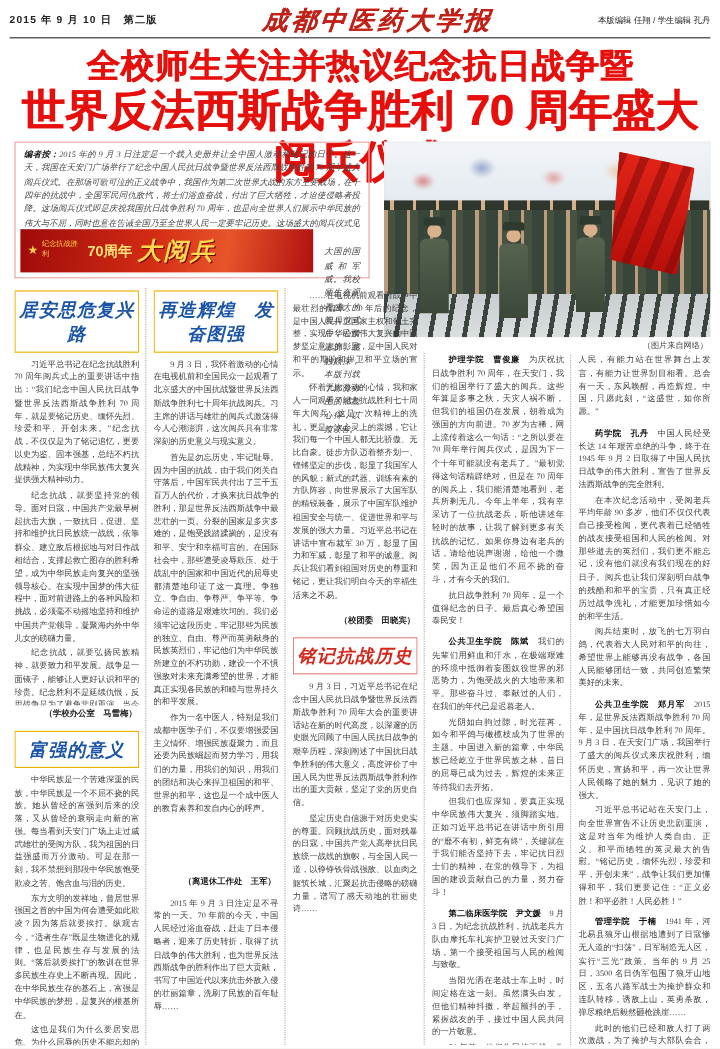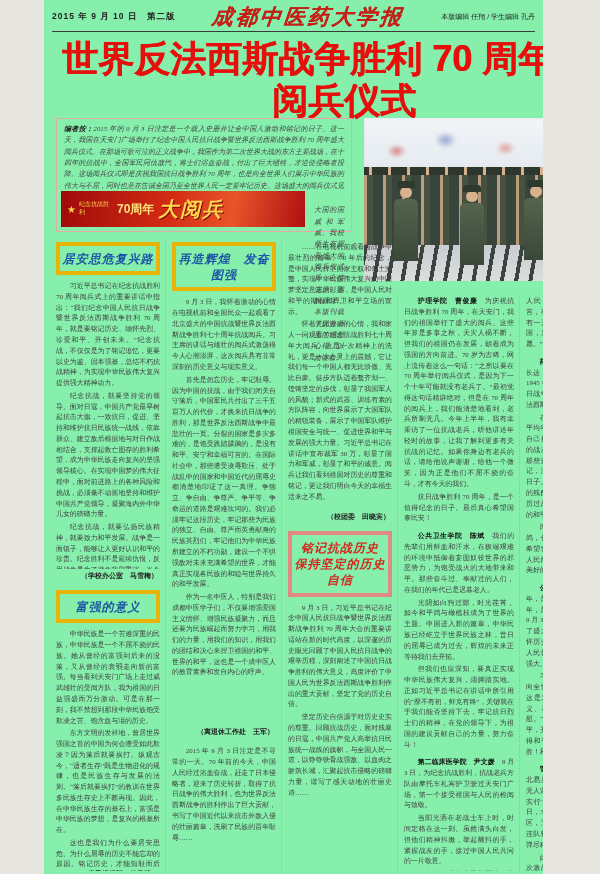--- a/index.html
+++ b/index.html
@@ -1,17 +1,17 @@
 <!DOCTYPE html>
 <html><head>
 <meta charset="utf-8">
 <style>
   html,body{margin:0;padding:0;background:#e8e6e0;}
-  #page{position:relative;width:499px;height:874px;background:#86efac;overflow:hidden;
-        font-family:"Liberation Serif",serif;color:#333;margin-left:44px;}
+  #page{position:relative;width:600px;height:874px;background:#ffffff;overflow:hidden;
+        font-family:"Liberation Serif",serif;color:#333;}
   
   .hdr{position:absolute;top:4px;left:8px;right:8px;height:26px;display:flex;
        justify-content:space-between;align-items:center;}
   .hdr-date{font-family:"Liberation Sans",sans-serif;font-size:8.5px;font-weight:bold;color:#222;letter-spacing:1px;}
   .masthead{font-family:"DejaVu Serif",serif;font-style:italic;font-weight:bold;font-size:21px;
             color:#c32017;letter-spacing:3px;transform:skewX(-6deg);text-shadow:0 0 .4px #c32017;}
   .hdr-ed{font-family:"Liberation Sans",sans-serif;font-size:7px;color:#222;}
   .hdr-rule{position:absolute;top:31px;left:8px;right:8px;border-top:1.5px solid #3a3a3a;}
   
   .headline{position:absolute;top:38px;left:0;width:600px;text-align:center;
@@ -69,22 +69,22 @@
      background:#2e3a2e;}
   .photo-caption{position:absolute;left:320px;top:283px;width:270px;text-align:right;
      font-size:6.8px;color:#444;}
   
   .cols{position:absolute;left:12px;top:240px;width:580px;height:631px;display:flex;overflow:hidden;}
   .col{width:104px;flex:0 0 104px;overflow:hidden;height:631px;}
   .vsep{flex:0 0 1px;border-left:1px dotted #b7afa2;margin:0 5px;}
   .vsep.short{margin-top:54px;}
   .rwrap{flex:1;display:flex;padding-top:56px;box-sizing:border-box;height:631px;}
   .rcol{flex:1;overflow:hidden;}
-  .htitle{border:4px solid #eab308;padding:5px 1px 4px;text-align:center;margin:2px 0 6px;
-     font-family:"DejaVu Serif",serif;font-style:italic;font-weight:bold;font-size:12px;
+  .htitle{border:1px solid #eab308;padding:5px 1px 4px;text-align:center;margin:2px 0 6px;
+     font-family:"DejaVu Serif",serif;font-style:italic;font-weight:bold;font-size:15px;
      letter-spacing:1px;line-height:1.35;}
   .t-blue{color:#1c55a5;}
   .t-red{color:#d3281e;}
   .b-red{border-color:#e08a82;}
   .art p{font-size:6.9px;line-height:1.56;text-align:justify;text-indent:2em;margin:0 0 2px;color:#3d3d3d;}
   .clip{overflow:hidden;}
   .sig{text-align:right;font-weight:bold;font-size:7px;color:#222;margin:2px 2px 9px 0;}
   .lead{font-weight:bold;color:#101010;}
   .ritem p{font-size:6.9px;line-height:1.56;text-align:justify;text-indent:2em;margin:0 0 2px;color:#3d3d3d;}
   .ritem{margin-bottom:7px;}
@@ -95,20 +95,21 @@
 <div id="page">
 
   <div class="hdr">
     <span class="hdr-date">2015 年 9 月 10 日　第二版</span>
     <span class="masthead">成都中医药大学报</span>
     <span class="hdr-ed">本版编辑 任翔 / 学生编辑 孔丹</span>
   </div>
   <div class="hdr-rule"></div>
 
   <div class="headline">
+    <div class="l1">全校师生关注并热议纪念抗日战争暨</div>
     <div class="l2">世界反法西斯战争胜利 70 周年盛大阅兵仪式</div>
   </div>
 
   <div class="note">
     <p class="note-txt"><b>编者按：</b><span>2015 年的 9 月 3 日注定是一个载入史册并让全中国人激动和铭记的日子。这一天，我国在天安门广场举行了纪念中国人民抗日战争暨世界反法西斯战争胜利 70 周年盛大阅兵仪式。在那场可歌可泣的正义战争中，我国作为第二次世界大战的东方主要战场，在十四年的抗战中，全国军民同仇敌忾，将士们浴血奋战，付出了巨大牺牲，才迫使侵略者投降。这场阅兵仪式即是庆祝我国抗日战争胜利 70 周年，也是向全世界人们展示中华民族的伟大与不屈，同时也意在告诫全国乃至全世界人民一定要牢记历史。这场盛大的阅兵仪式见证了我国的日益强盛，也展示了一个</span></p>
     <p class="note-txt2">大国的国威和军威。我校师生在观看盛大的阅兵仪式后，心情澎湃、感触颇深，本版刊载了部分师生的感想心得，以飨读者。</p>
     <div class="banner">
       <span class="bn-star">★</span>
       <span class="bn-small">纪念抗战胜利</span>
       <span class="bn-year">70周年</span>
@@ -164,21 +165,20 @@
     <div class="vsep"></div>
 
     <div class="col art">
       <div class="clip" style="height:268px;margin-top:2px;">
         <p>……在电视机前观看着战争中最壮烈的篇章。70 年后的纪念，是中国人民捍卫国家主权和领土完整，实现中华民族伟大复兴的中国梦坚定意志的彰显，是中国人民对和平的期盼和捍卫和平立场的宣示。</p>
         <p>怀着无比激动的心情，我和家人一同观看了纪念抗战胜利七十周年大阅兵。这是一次精神上的洗礼，更是一次心灵上的震撼，它让我们每一个中国人都无比骄傲、无比自豪。徒步方队迈着整齐划一、铿锵坚定的步伐，彰显了我国军人的风貌；新式的武器、训练有素的方队阵容，向世界展示了大国军队的精锐装备，展示了中国军队维护祖国安全与统一、促进世界和平与发展的强大力量。习近平总书记在讲话中宣布裁军 30 万，彰显了国力和军威，彰显了和平的诚意。阅兵让我们看到祖国对历史的尊重和铭记，更让我们明白今天的幸福生活来之不易。</p>
       </div>
       <div class="sig">（校团委　田晓宾）</div>
       <div class="htitle t-red b-red">
         <div>铭记抗战历史</div>
-        <div>保持坚定的历史自信</div>
       </div>
       <div class="clip" style="height:272px;">
         <p>9 月 3 日，习近平总书记在纪念中国人民抗日战争暨世界反法西斯战争胜利 70 周年大会的重要讲话站在新的时代高度，以深邃的历史眼光回顾了中国人民抗日战争的艰辛历程，深刻阐述了中国抗日战争胜利的伟大意义，高度评价了中国人民为世界反法西斯战争胜利作出的重大贡献，坚定了党的历史自信。</p>
         <p>坚定历史自信源于对历史史实的尊重。回顾抗战历史，面对残暴的日寇，中国共产党人高举抗日民族统一战线的旗帜，与全国人民一道，以铮铮铁骨战强敌、以血肉之躯筑长城，汇聚起抗击侵略的磅礴力量，谱写了感天动地的壮丽史诗……</p>
       </div>
     </div>
 
     <div class="vsep short"></div>
 
     <div class="rwrap">

